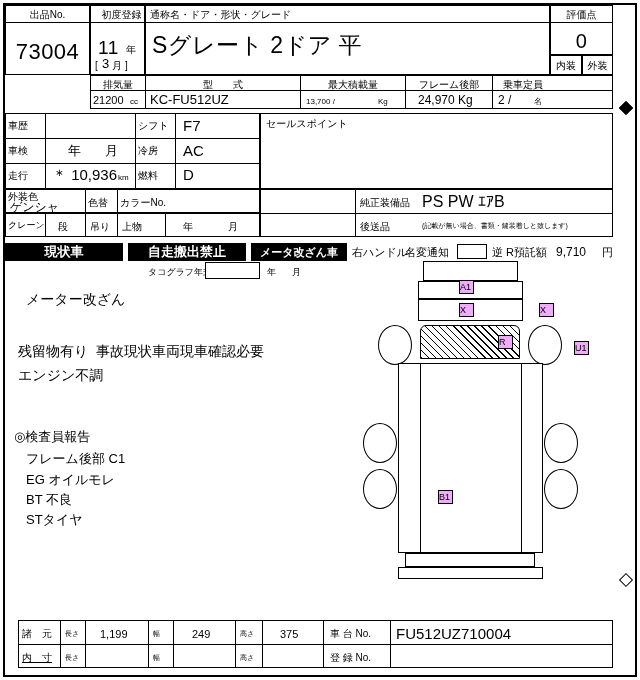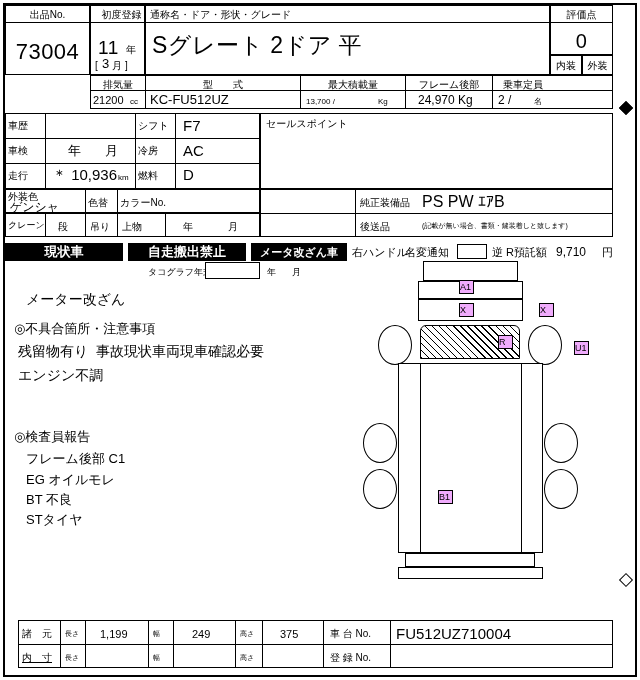--- a/index.html
+++ b/index.html
@@ -269,21 +269,20 @@
   <div class="mid" style="left:492px; top:246px; font-size:11px;">逆 R預託額</div>
   <div class="mid" style="left:556px; top:246px; font-size:12px;">9,710</div>
   <div class="mid" style="left:602px; top:246px; font-size:11px;">円</div>
 
   <div class="sml" style="left:148px; top:268px; font-size:9px;">タコグラフ年式</div>
   <div class="inputbox" style="left:205px; top:262px; width:55px; height:17px;"></div>
   <div class="sml" style="left:267px; top:268px; font-size:9px;">年</div>
   <div class="sml" style="left:292px; top:268px; font-size:9px;">月</div>
   <div class="mid" style="left:26px; top:292px; font-size:14px;">メーター改ざん</div>
 
-  <div class="mid" style="left:14px; top:322px; font-size:13px;">◎不具合箇所・注意事項</div>
   <div class="mid" style="left:18px; top:344px; font-size:14px;">残留物有り  事故現状車両現車確認必要</div>
   <div class="mid" style="left:18px; top:368px; font-size:14px;">エンジン不調</div>
 
   <div class="mid" style="left:14px; top:430px; font-size:13px;">◎検査員報告</div>
   <div class="mid" style="left:26px; top:452px; font-size:13px;">フレーム後部 C1</div>
   <div class="mid" style="left:26px; top:473px; font-size:13px;">EG オイルモレ</div>
   <div class="mid" style="left:26px; top:493px; font-size:13px;text-align:center;">BT 不良</div>
   <div class="mid" style="left:26px; top:513px; font-size:13px;">STタイヤ</div>
 
   <div class="diagram">

